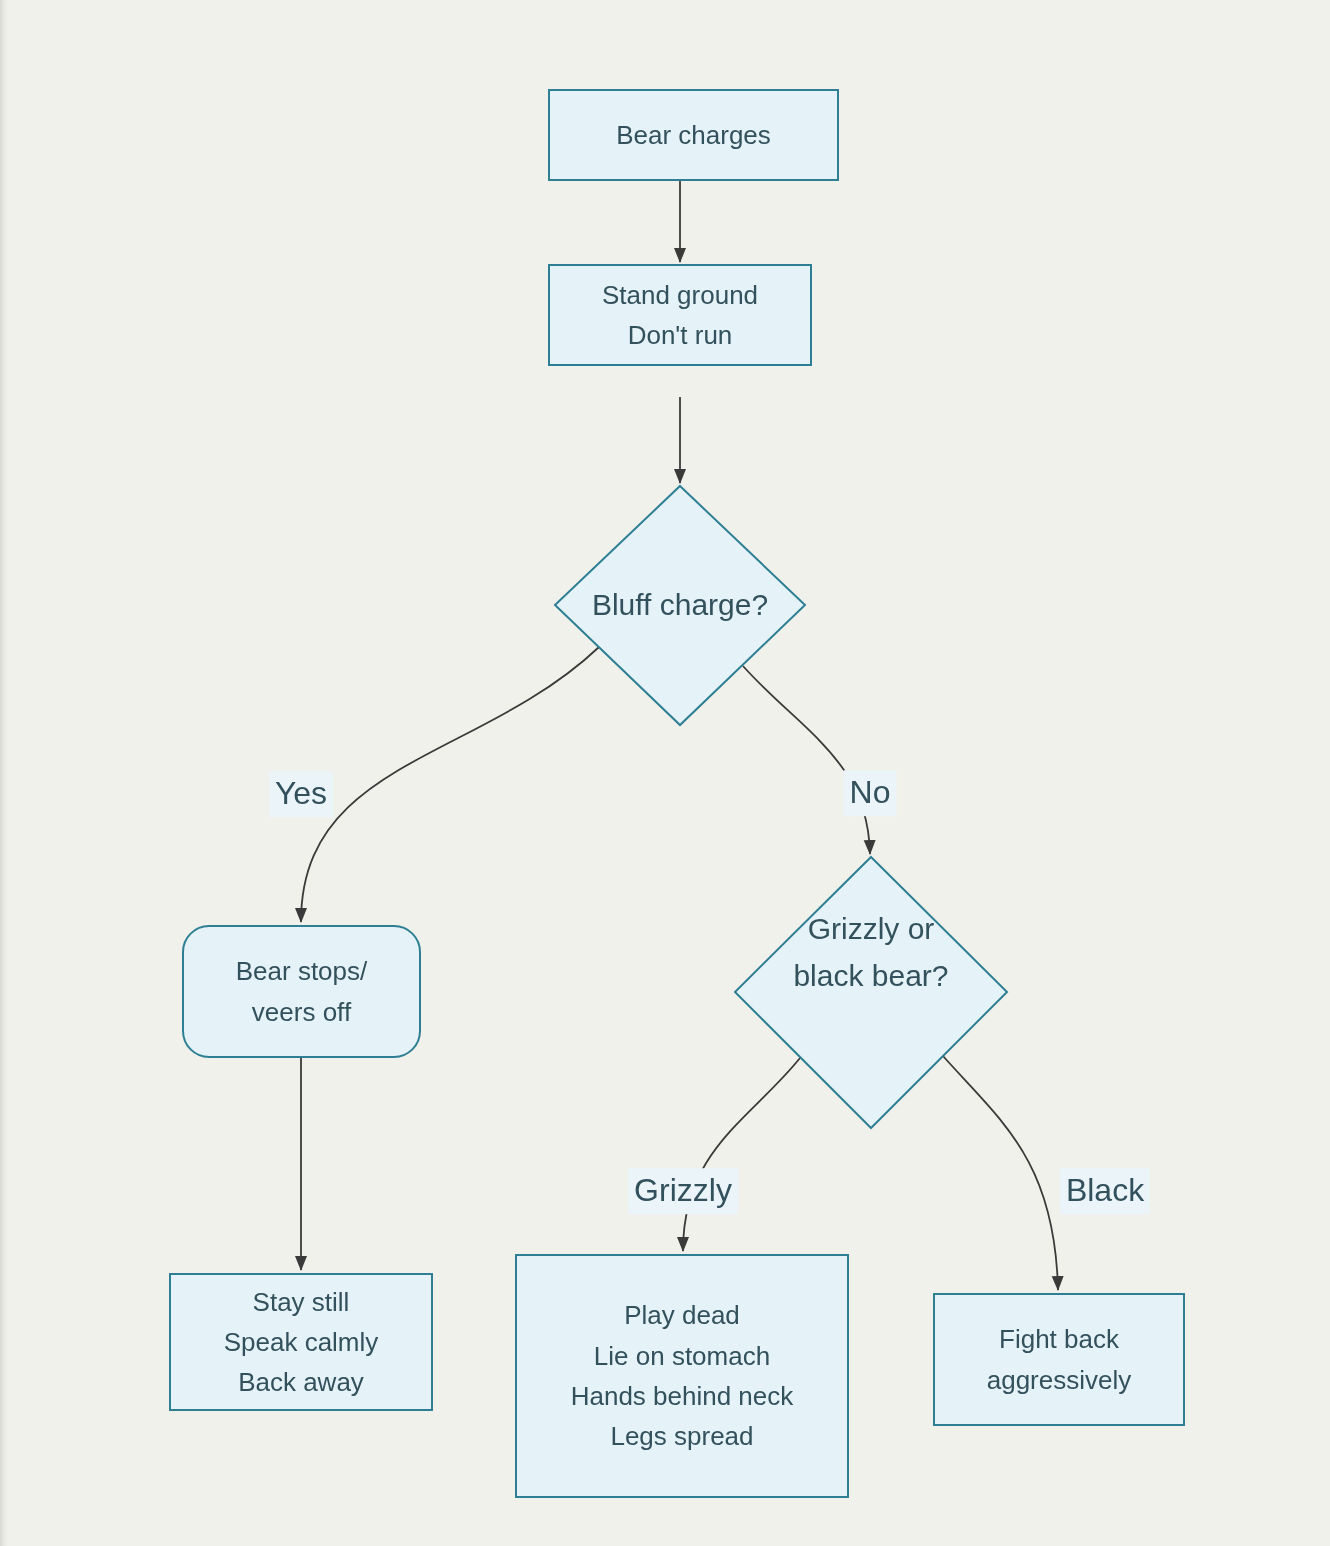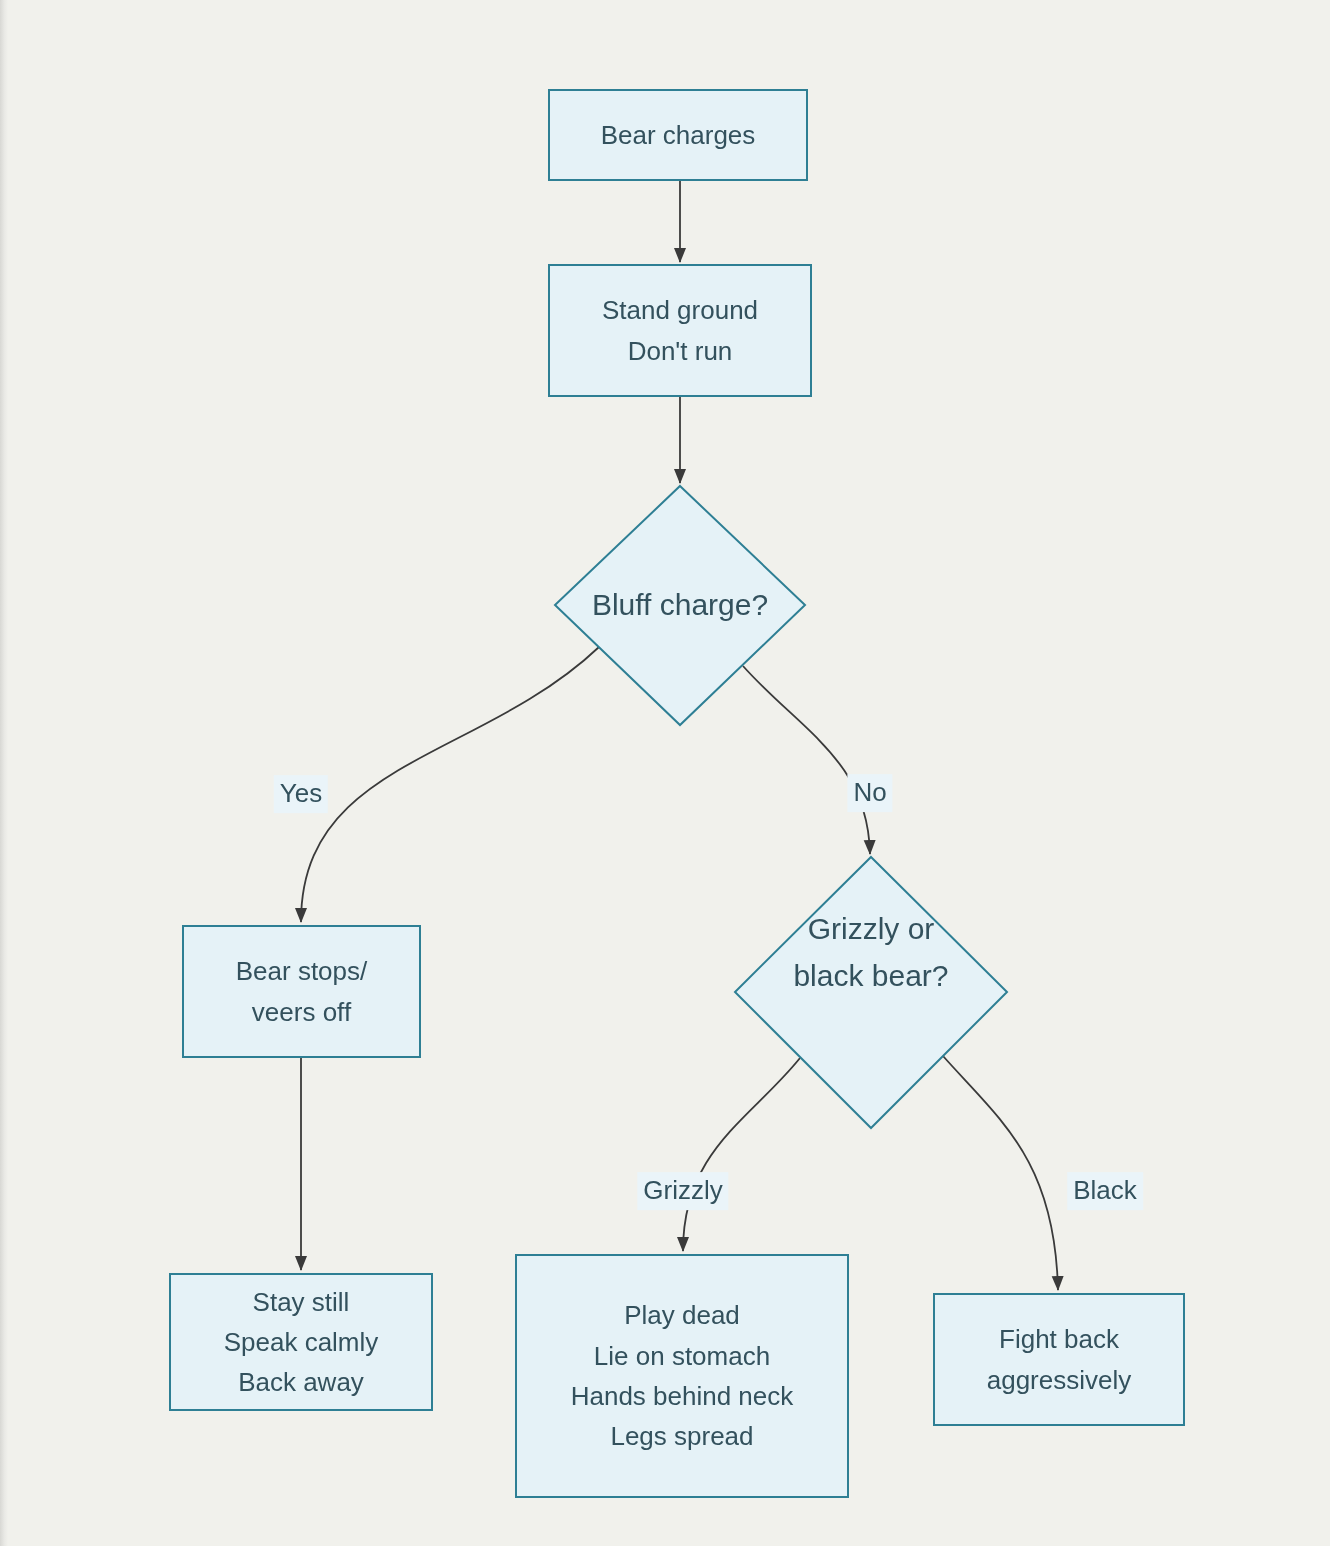--- a/index.html
+++ b/index.html
@@ -57,29 +57,29 @@
     display: flex; align-items: center; justify-content: center;
     text-align: center;
     font-size: 30px;
     line-height: 1.55;
   }
   .node-label { white-space: pre-line; }
   .edge-label {
     position: absolute;
     transform: translate(-50%, -50%);
     background: var(--label-bg);
-    font-size: 26px;
+    font-size: 32px;
     line-height: 1.3;
     padding: 2px 6px;
     white-space: nowrap;
   }
   
-  #n-bear-charges  { left: 548px; top: 89px;   width: 260px; height: 92px; }
-  #n-stand-ground  { left: 548px; top: 264px;  width: 264px; height: 133px; }
-  #n-bear-stops    { left: 182px; top: 925px;  width: 239px; height: 133px; }
+  #n-bear-charges  { left: 548px; top: 89px;   width: 291px; height: 92px; }
+  #n-stand-ground  { left: 548px; top: 264px;  width: 264px; height: 102px; }
+  #n-bear-stops    { left: 182px; top: 925px;  width: 239px; height: 133px; border-radius: 27px; }
   #n-stay-still    { left: 169px; top: 1273px; width: 264px; height: 138px; }
   #n-play-dead     { left: 515px; top: 1254px; width: 334px; height: 244px; }
   #n-fight-back    { left: 933px; top: 1293px; width: 252px; height: 133px; }
   #t-bluff-charge  { left: 555px; top: 486px;  width: 250px; height: 239px; }
   #t-grizzly-black { left: 735px; top: 817px;  width: 272px; height: 271px; }
   #l-yes     { left: 301px;  top: 794px; }
   #l-no      { left: 870px;  top: 793px; }
   #l-grizzly { left: 683px;  top: 1191px; }
   #l-black   { left: 1058px; top: 1191px; margin-left: 47px; }
 </style>

